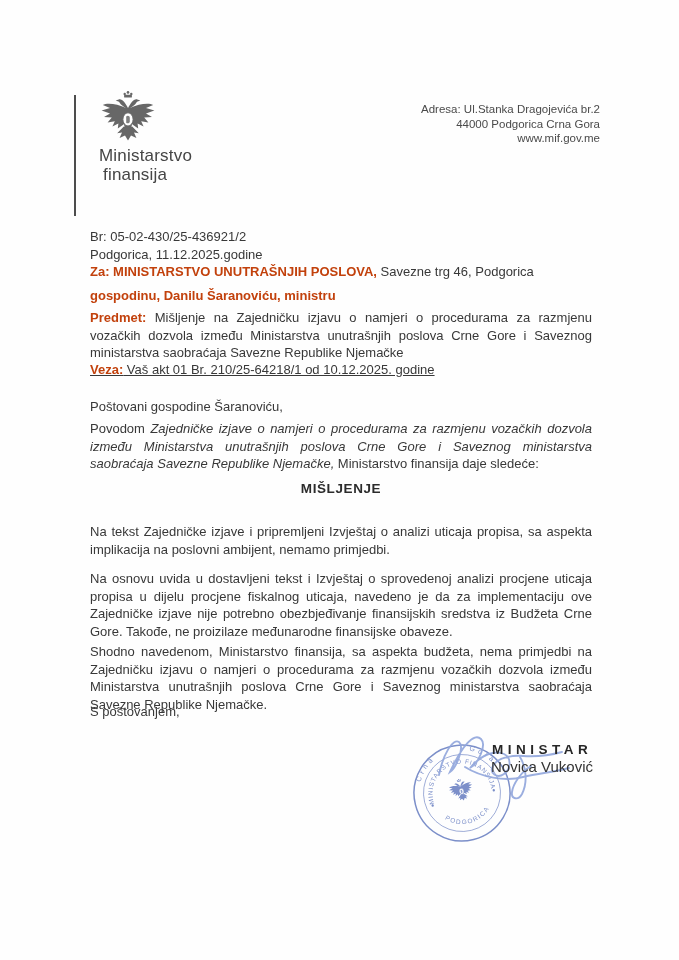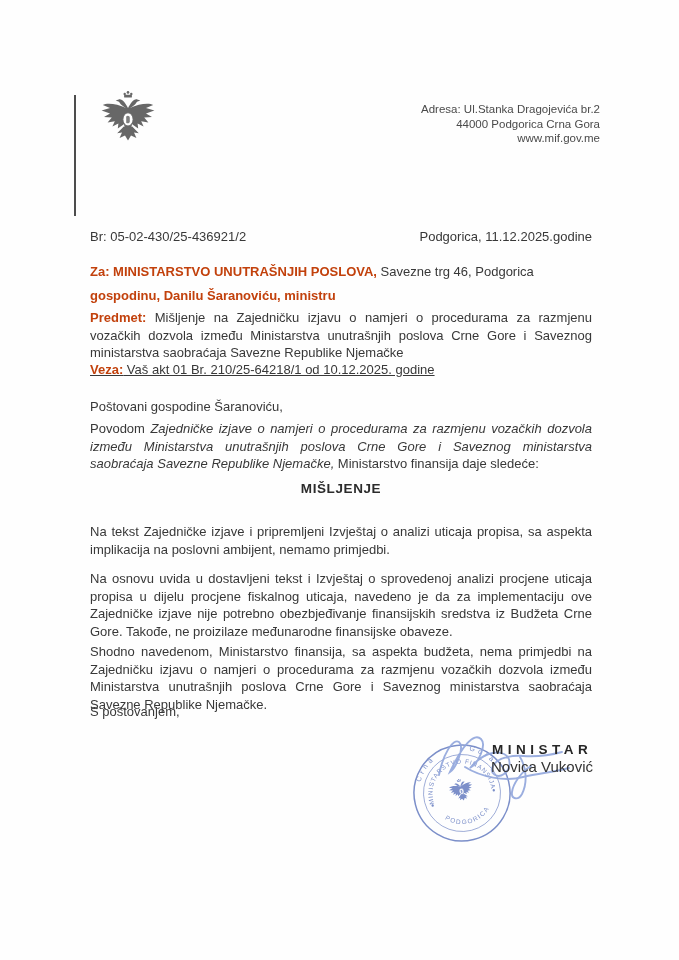--- a/index.html
+++ b/index.html
@@ -20,21 +20,21 @@
   .ministry-name .l2 { padding-left:4px; }
   .address-block { position:absolute; top:102px; right:79px; text-align:right; font-size:11.5px; line-height:14.5px; color:#4a4a4a; }
 
   
   .col { position:absolute; left:90px; top:0; width:502px; font-size:13px; line-height:17.5px; }
   .blk { position:absolute; left:0; width:502px; }
   .just { text-align:justify; }
   b, .bold { font-weight:bold; color:#c2410c; }
   .it { font-style:italic; }
 
-  .ref-row { top:228px; display:flex; justify-content:space-between; }
+  .ref-row { top:228px; display:flex; justify-content:space-between;flex-direction:column; }
   .za-line { top:263px; }
   .gospodin-line { top:287px; }
   .predmet { top:309px; }
   .veza { top:361px;text-decoration:underline; }
   .salutation { top:398px; }
   .povodom { top:420px; }
   .heading { top:480px; text-align:center; font-weight:bold; font-size:13.5px; letter-spacing:.6px; color:#2c2c2c; }
   .p1 { top:523px; }
   .p2 { top:570px; }
   .p3 { top:643px; }
@@ -84,20 +84,24 @@
 </svg>
 
 <div class="page">
 
   <div class="scan-line"></div>
 
   <svg class="coat-of-arms" viewBox="0 0 100 100" aria-hidden="true">
     <use href="#eagle-sym" x="0" y="0" width="100" height="100"></use>
   </svg>
 
+  <div class="ministry-name">
+    <div class="l1">Ministarstvo</div>
+    <div class="l2">finansija</div>
+  </div>
 
   <div class="address-block">
     <div>Adresa: Ul.Stanka Dragojevića br.2</div>
     <div>44000 Podgorica Crna Gora</div>
     <div>www.mif.gov.me</div>
   </div>
 
   <div class="col">
 
     <div class="blk ref-row">

